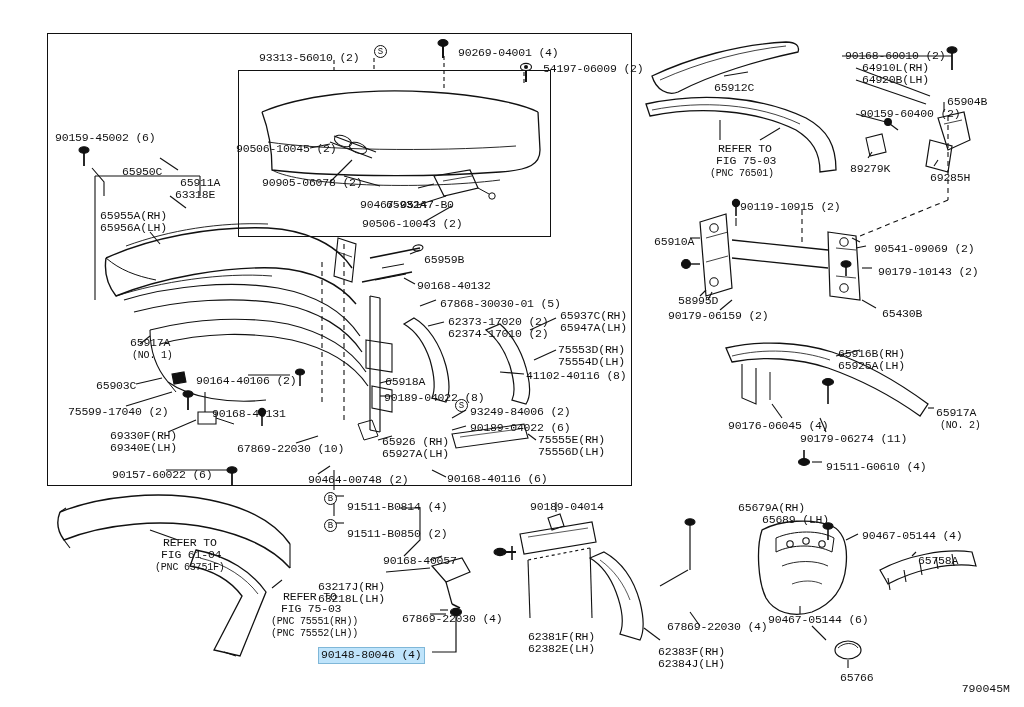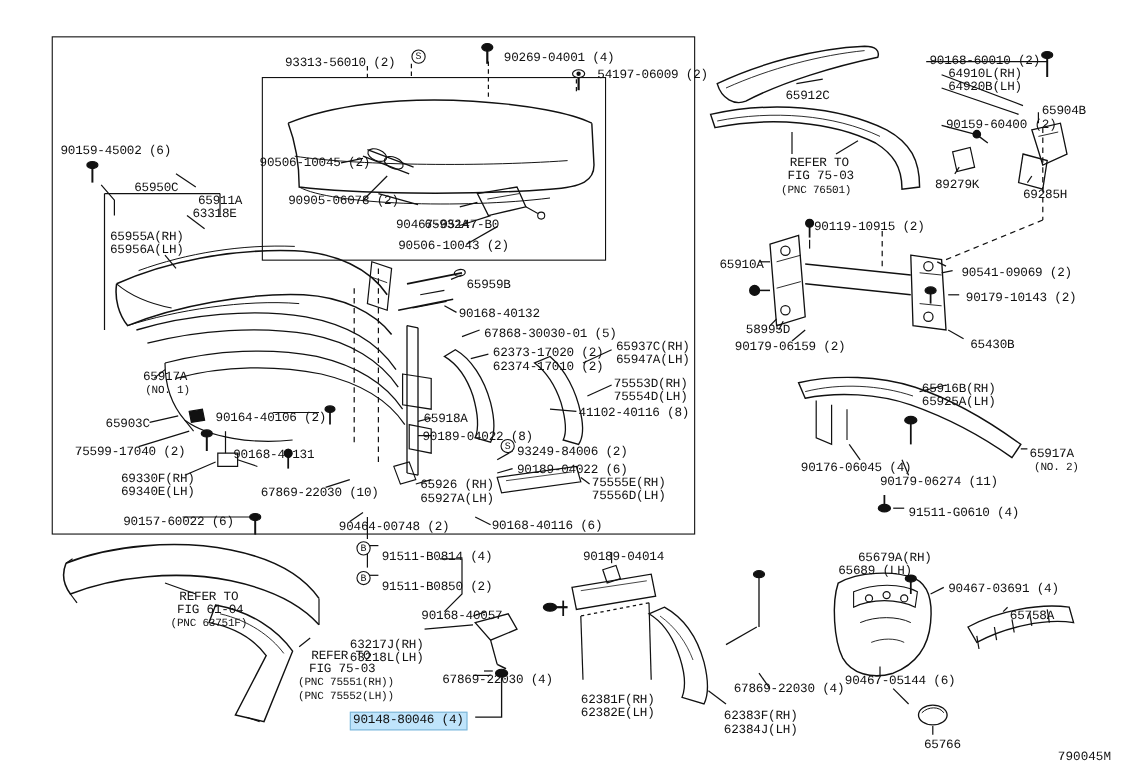--- a/index.html
+++ b/index.html
@@ -413,23 +413,23 @@
   <div class="lbl" style="left:678px;top:295px;">58995D</div>
   <div class="lbl" style="left:668px;top:310px;">90179-06159 (2)</div>
   <div class="lbl" style="left:882px;top:308px;">65430B</div>
   <div class="lbl" style="left:838px;top:348px;">65916B(RH)</div>
   <div class="lbl" style="left:838px;top:360px;">65925A(LH)</div>
   <div class="lbl" style="left:936px;top:407px;">65917A</div>
   <div class="lbl sm" style="left:940px;top:420px;">(NO. 2)</div>
   <div class="lbl" style="left:728px;top:420px;">90176-06045 (4)</div>
   <div class="lbl" style="left:800px;top:433px;">90179-06274 (11)</div>
   <div class="lbl" style="left:826px;top:461px;">91511-G0610 (4)</div>
-  <div class="lbl" style="left:780px;top:502px;">65679A(RH)</div>
+  <div class="lbl" style="left:738px;top:502px;">65679A(RH)</div>
   <div class="lbl" style="left:762px;top:514px;">65689 (LH)</div>
-  <div class="lbl" style="left:862px;top:530px;">90467-03691 (4)</div>
+  <div class="lbl" style="left:862px;top:530px;">90467-05144 (4)</div>
   <div class="lbl" style="left:918px;top:555px;">65758A</div>
   <div class="lbl" style="left:768px;top:614px;">90467-05144 (6)</div>
   <div class="lbl" style="left:840px;top:672px;">65766</div>
   <div class="lbl" style="left:347px;top:501px;">91511-B0814 (4)</div>
   <div class="lbl" style="left:347px;top:528px;">91511-B0850 (2)</div>
   <div class="lbl" style="left:530px;top:501px;">90189-04014</div>
   <div class="lbl" style="left:383px;top:555px;">90168-40057</div>
   <div class="lbl" style="left:318px;top:581px;">63217J(RH)</div>
   <div class="lbl" style="left:318px;top:593px;">63218L(LH)</div>
   <div class="lbl" style="left:402px;top:613px;">67869-22030 (4)</div>

